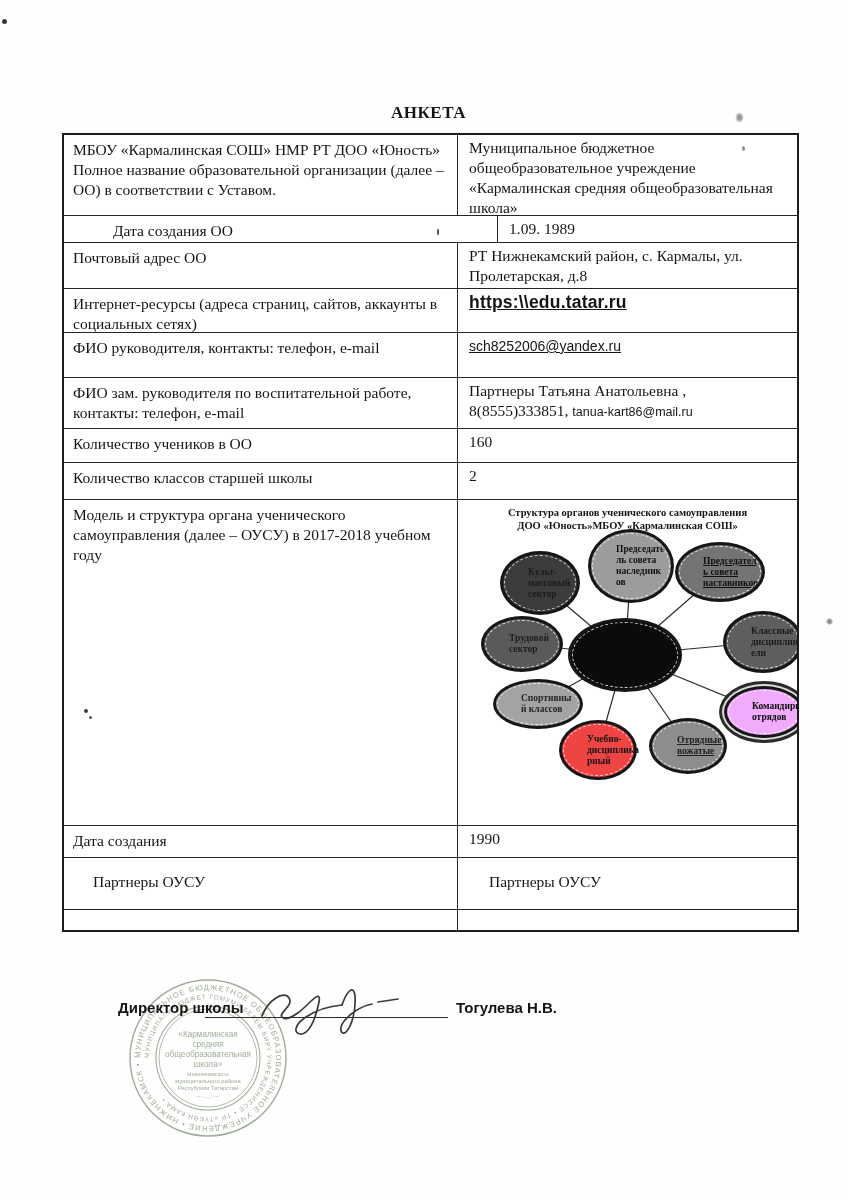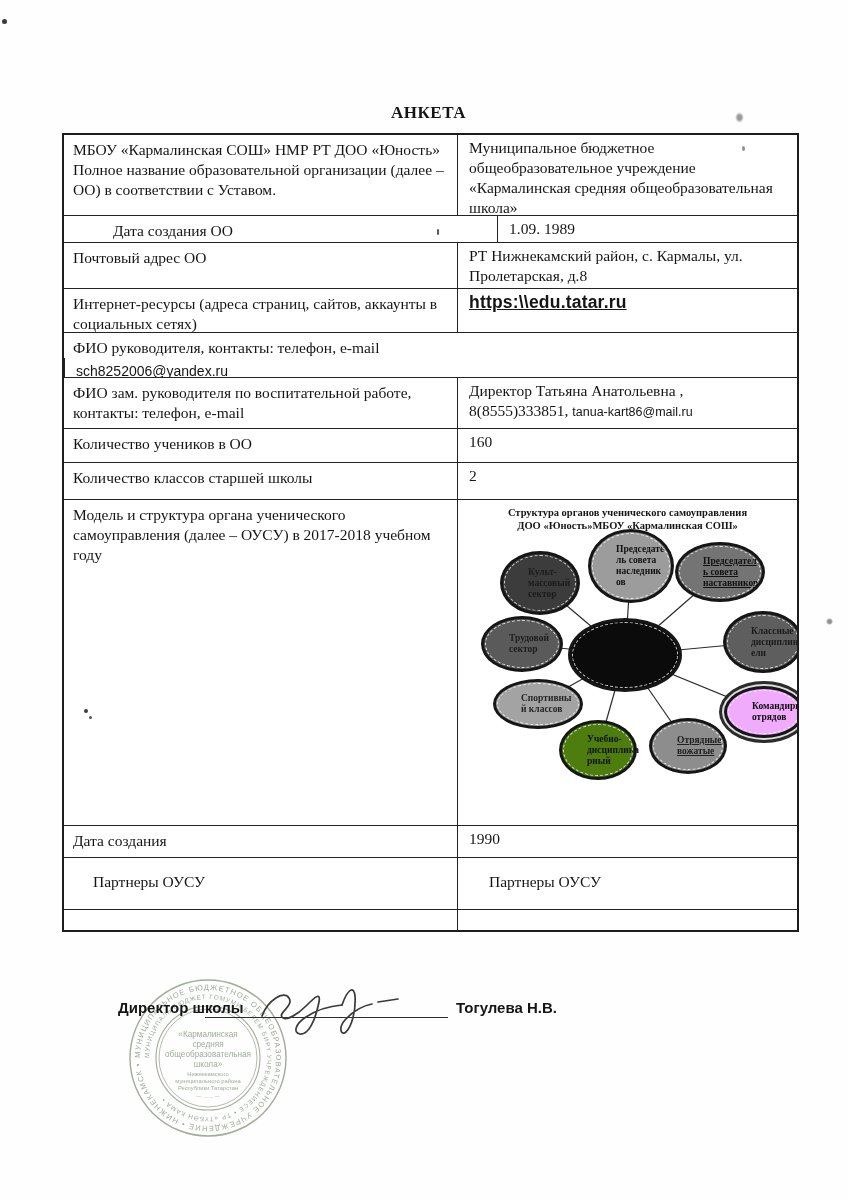--- a/index.html
+++ b/index.html
@@ -68,30 +68,30 @@
       <div class="cell rcell">
         <div class="vline"><span class="seg-serif">РТ Нижнекамский район, с. Кармалы, ул. Пролетарская, д.8</span></div>
       </div>
     </div>
     <div class="trow" style="height: 44px;">
       <div class="cell lcell">Интернет-ресурсы (адреса страниц, сайтов, аккаунты в социальных сетях)</div>
       <div class="cell rcell">
         <div class="vline"><span class="seg-url">https:\\edu.tatar.ru</span></div>
       </div>
     </div>
-    <div class="trow" style="height: 45px; flex-direction: column;">
+    <div class="trow" style="height: 45px;">
       <div class="cell lcell">ФИО руководителя, контакты: телефон, e-mail</div>
       <div class="cell rcell">
         <div class="vline"><span class="seg-sans-ul">sch8252006@yandex.ru</span></div>
       </div>
     </div>
     <div class="trow" style="height: 51px;">
       <div class="cell lcell">ФИО зам. руководителя по воспитательной работе, контакты: телефон, e-mail</div>
       <div class="cell rcell">
-        <div class="vline"><span class="seg-serif">Директор Татьяна Анатольевна ,</span></div>
+        <div class="vline"><span class="seg-serif">Партнеры Татьяна Анатольевна ,</span></div>
         <div class="vline"><span class="seg-serif">8(8555)333851, </span><span class="seg-sans-sm">tanua-kart86@mail.ru</span></div>
       </div>
     </div>
     <div class="trow" style="height: 34px;">
       <div class="cell lcell">Количество учеников в ОО</div>
       <div class="cell rcell">
         <div class="vline"><span class="seg-serif">160</span></div>
       </div>
     </div>
     <div class="trow" style="height: 37px;">
@@ -154,21 +154,21 @@
               <div>Командиры</div>
               <div>отрядов</div>
             </div>
           </div>
           <div class="node" style="left: 191px; top: 218px; width: 78px; height: 56px; background: rgb(141, 141, 141);">
             <div class="node-text ul" style="color: rgb(32, 32, 32);">
               <div>Отрядные</div>
               <div>вожатые</div>
             </div>
           </div>
-          <div class="node" style="left: 101px; top: 220px; width: 78px; height: 60px; background: #4d7c0f;">
+          <div class="node" style="left: 101px; top: 220px; width: 78px; height: 60px; background: #ef4444;">
             <div class="node-text" style="color: rgb(20, 20, 20);">
               <div>Учебно-</div>
               <div>дисциплина</div>
               <div>рный</div>
             </div>
           </div>
           <div class="node" style="left: 35px; top: 179px; width: 90px; height: 50px; background: #a3a3a3;">
             <div class="node-text" style="color: rgb(38, 38, 38);">
               <div>Спортивны</div>
               <div>й классов</div>

